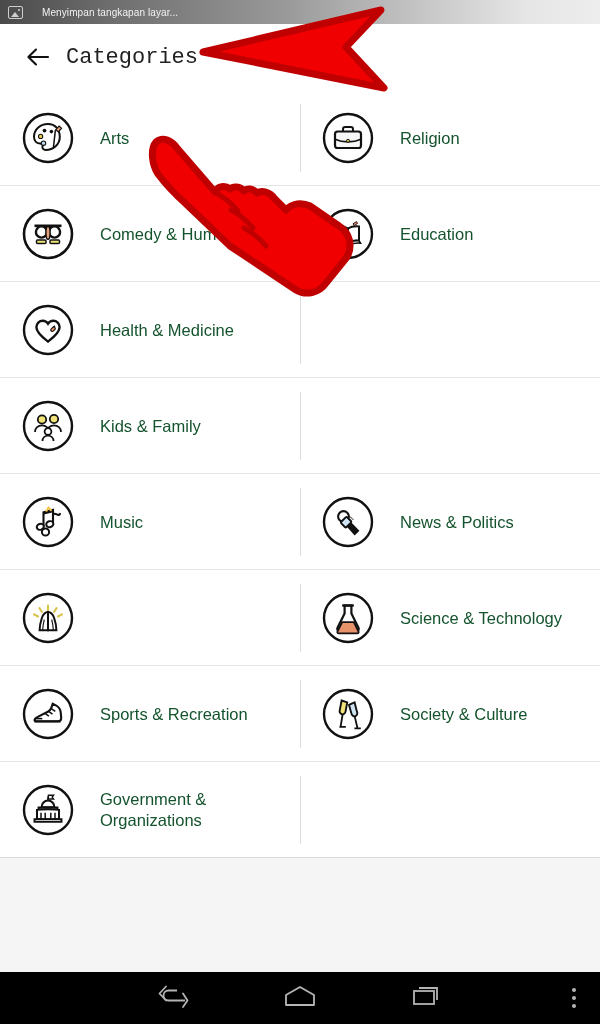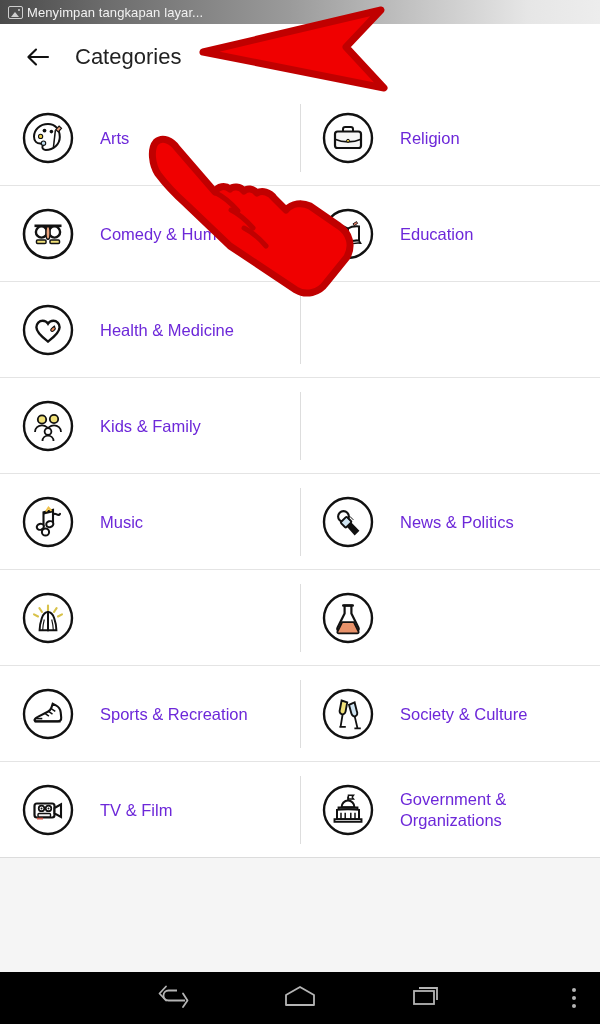--- a/index.html
+++ b/index.html
@@ -22,35 +22,35 @@
     position:relative;flex:0 0 auto;opacity:.92;
   }
   #status-bar .sb-icon:before{
     content:"";position:absolute;left:1.5px;bottom:1px;width:0;height:0;
     border-left:4px solid transparent;border-right:4px solid transparent;border-bottom:5px solid #d9d9d9;
   }
   #status-bar .sb-icon:after{
     content:"";position:absolute;right:2px;top:2px;width:2.5px;height:2.5px;border-radius:50%;background:#d9d9d9;
   }
   #status-bar .sb-text{
-    margin-left:4px;color:#f2f2f2;font-size:13px;letter-spacing:.1px;white-space:nowrap;
+    margin-left:19px;color:#f2f2f2;font-size:10px;letter-spacing:.1px;white-space:nowrap;
   }
 
   
   #app-bar{
     position:absolute; top:24px; left:0; width:600px; height:66px;
     background:#fff; display:flex; align-items:center; z-index:3;
   }
   #back-button{
     width:56px;height:56px;margin-left:10px;display:flex;align-items:center;justify-content:center;
     flex:0 0 auto;cursor:pointer;
   }
   #back-button svg{display:block;}
   #page-title{
-    font-size:22px;color:#222;margin-left:9px;font-weight:400;white-space:nowrap;
+    font-size:22px;color:#222;font-weight:400;white-space:nowrap;font-family:Liberation Mono, monospace;
   }
 
   
   #category-grid{
     position:absolute; top:90px; left:0; width:600px; height:768px; background:#fff; z-index:2;
   }
   .cat-row{
     position:relative; width:600px; height:96px; display:flex;
     border-bottom:1px solid #e4e4e4;
   }
@@ -59,21 +59,21 @@
     position:absolute; left:300px; top:14px; width:1px; height:68px; background:#dddddd;
   }
   .cat-cell{
     width:300px; height:96px; display:flex; align-items:center; cursor:pointer;
   }
   .cat-icon{
     width:52px;height:52px;flex:0 0 auto;margin-left:22px;position:relative;
   }
   .cat-icon svg{display:block;width:52px;height:52px;}
   .cat-label{
-    margin-left:26px;font-size:16.5px;color:#6d28d9;line-height:1.25;
+    margin-left:26px;font-size:16.5px;color:#14532d;line-height:1.25;
     max-width:180px;
   }
 
   
   #empty-area{
     position:absolute;top:858px;left:0;width:600px;height:114px;background:#f5f5f5;z-index:1;
   }
 
   
   #nav-bar{
@@ -254,20 +254,21 @@
     </div>
     <div class="cat-cell">
       <div class="cat-icon">
         <svg viewBox="0 0 52 52">
           <circle cx="26" cy="26" r="24" fill="#fff" stroke="#111" stroke-width="2.4"></circle>
           <path d="M22.6 13.5h6.8v8.1l7.1 14.2c.8 1.6-.2 3.2-2 3.2H17.5c-1.8 0-2.8-1.6-2-3.2l7.1-14.2z" fill="#fff" stroke="#111" stroke-width="2.2"></path>
           <path d="M20.2 30.2h11.6l4.7 9.3c.5 1-.1 1.9-1.3 1.9H16.8c-1.2 0-1.8-.9-1.3-1.9z" fill="#e8926a" stroke="#111" stroke-width="1.8"></path>
           <path d="M21.2 13.5h9.6" stroke="#111" stroke-width="2.4" stroke-linecap="round"></path>
         </svg>
       </div>
+      <div class="cat-label">Science &amp; Technology</div>
     </div>
   </div>
 
   <div class="cat-row">
     <div class="col-divider"></div>
     <div class="cat-cell">
       <div class="cat-icon">
         <svg viewBox="0 0 52 52">
           <circle cx="26" cy="26" r="24" fill="#fff" stroke="#111" stroke-width="2.4"></circle>
           <path d="M12.5 32.5c0-1.5 1.4-2.7 3.3-3.6l10-5.2c1.7-.9 3-2.2 3.6-4l1.3-3.9 3.2 1.6c2.6 1.3 4.5 4 4.8 7l.5 5.1c.2 2.4-1 3.8-3.3 3.8H14.5c-1.2 0-2-.8-2-1.8z" fill="#fff" stroke="#111" stroke-width="2.1"></path>
@@ -287,36 +288,20 @@
           <path d="M32.6 14.4l-5.6 2.4 2.4 8.8c.6 2.2 2.4 3.2 4.1 2.5 1.7-.7 2.3-2.8 1.3-4.9z" fill="#cfe4f2" stroke="#111" stroke-width="1.9"></path>
           <path d="M32.7 28.4l2.8 11.8M32.4 40.3h6.4" stroke="#111" stroke-width="1.8" fill="none"></path>
         </svg>
       </div>
       <div class="cat-label">Society &amp; Culture</div>
     </div>
   </div>
 
   <div class="cat-row">
     <div class="col-divider"></div>
-    <div class="cat-cell">
-      <div class="cat-icon">
-        <svg viewBox="0 0 52 52">
-          <circle cx="26" cy="26" r="24" fill="#fff" stroke="#111" stroke-width="2.4"></circle>
-          <rect x="12.5" y="19.5" width="20" height="14" rx="2.4" fill="#fff" stroke="#111" stroke-width="2.2"></rect>
-          <path d="M32.5 24l6.5-3.6v12.6l-6.5-3.6z" fill="#fff" stroke="#111" stroke-width="2.1"></path>
-          <circle cx="19.5" cy="24.4" r="2.8" fill="#fff" stroke="#111" stroke-width="1.7"></circle>
-          <circle cx="26.5" cy="24.4" r="2.8" fill="#fff" stroke="#111" stroke-width="1.7"></circle>
-          <circle cx="19.5" cy="24.4" r="1" fill="#111"></circle>
-          <circle cx="26.5" cy="24.4" r="1" fill="#111"></circle>
-          <rect x="16" y="29.5" width="12.5" height="3.4" rx="1" fill="#f5f5f5" stroke="#111" stroke-width="1.4"></rect>
-          <path d="M15 34.6h6" stroke="#d05a4a" stroke-width="1.8"></path>
-        </svg>
-      </div>
-      <div class="cat-label">TV &amp; Film</div>
-    </div>
     <div class="cat-cell">
       <div class="cat-icon">
         <svg viewBox="0 0 52 52">
           <circle cx="26" cy="26" r="24" fill="#fff" stroke="#111" stroke-width="2.4"></circle>
           <path d="M26 12.5v3.5" stroke="#111" stroke-width="1.6"></path>
           <path d="M26.4 11.2h5.2l-1.4 1.9 1.4 1.9h-5.2z" fill="#fff" stroke="#111" stroke-width="1.4"></path>
           <path d="M26 16.5c-3.6 0-6.4 3-6.4 6.7h12.8c0-3.7-2.8-6.7-6.4-6.7z" fill="#fff" stroke="#111" stroke-width="2"></path>
           <path d="M16.5 23.5h19v2.2h-19z" fill="#fff" stroke="#111" stroke-width="1.8"></path>
           <path d="M15 25.9c3.2-.8 18.8-.8 22 0v9.4H15z" fill="#fff" stroke="#111" stroke-width="2"></path>
           <path d="M19 28.8v6.2M23.2 28.8v6.2M28.8 28.8v6.2M33 28.8v6.2" stroke="#111" stroke-width="1.5"></path>

